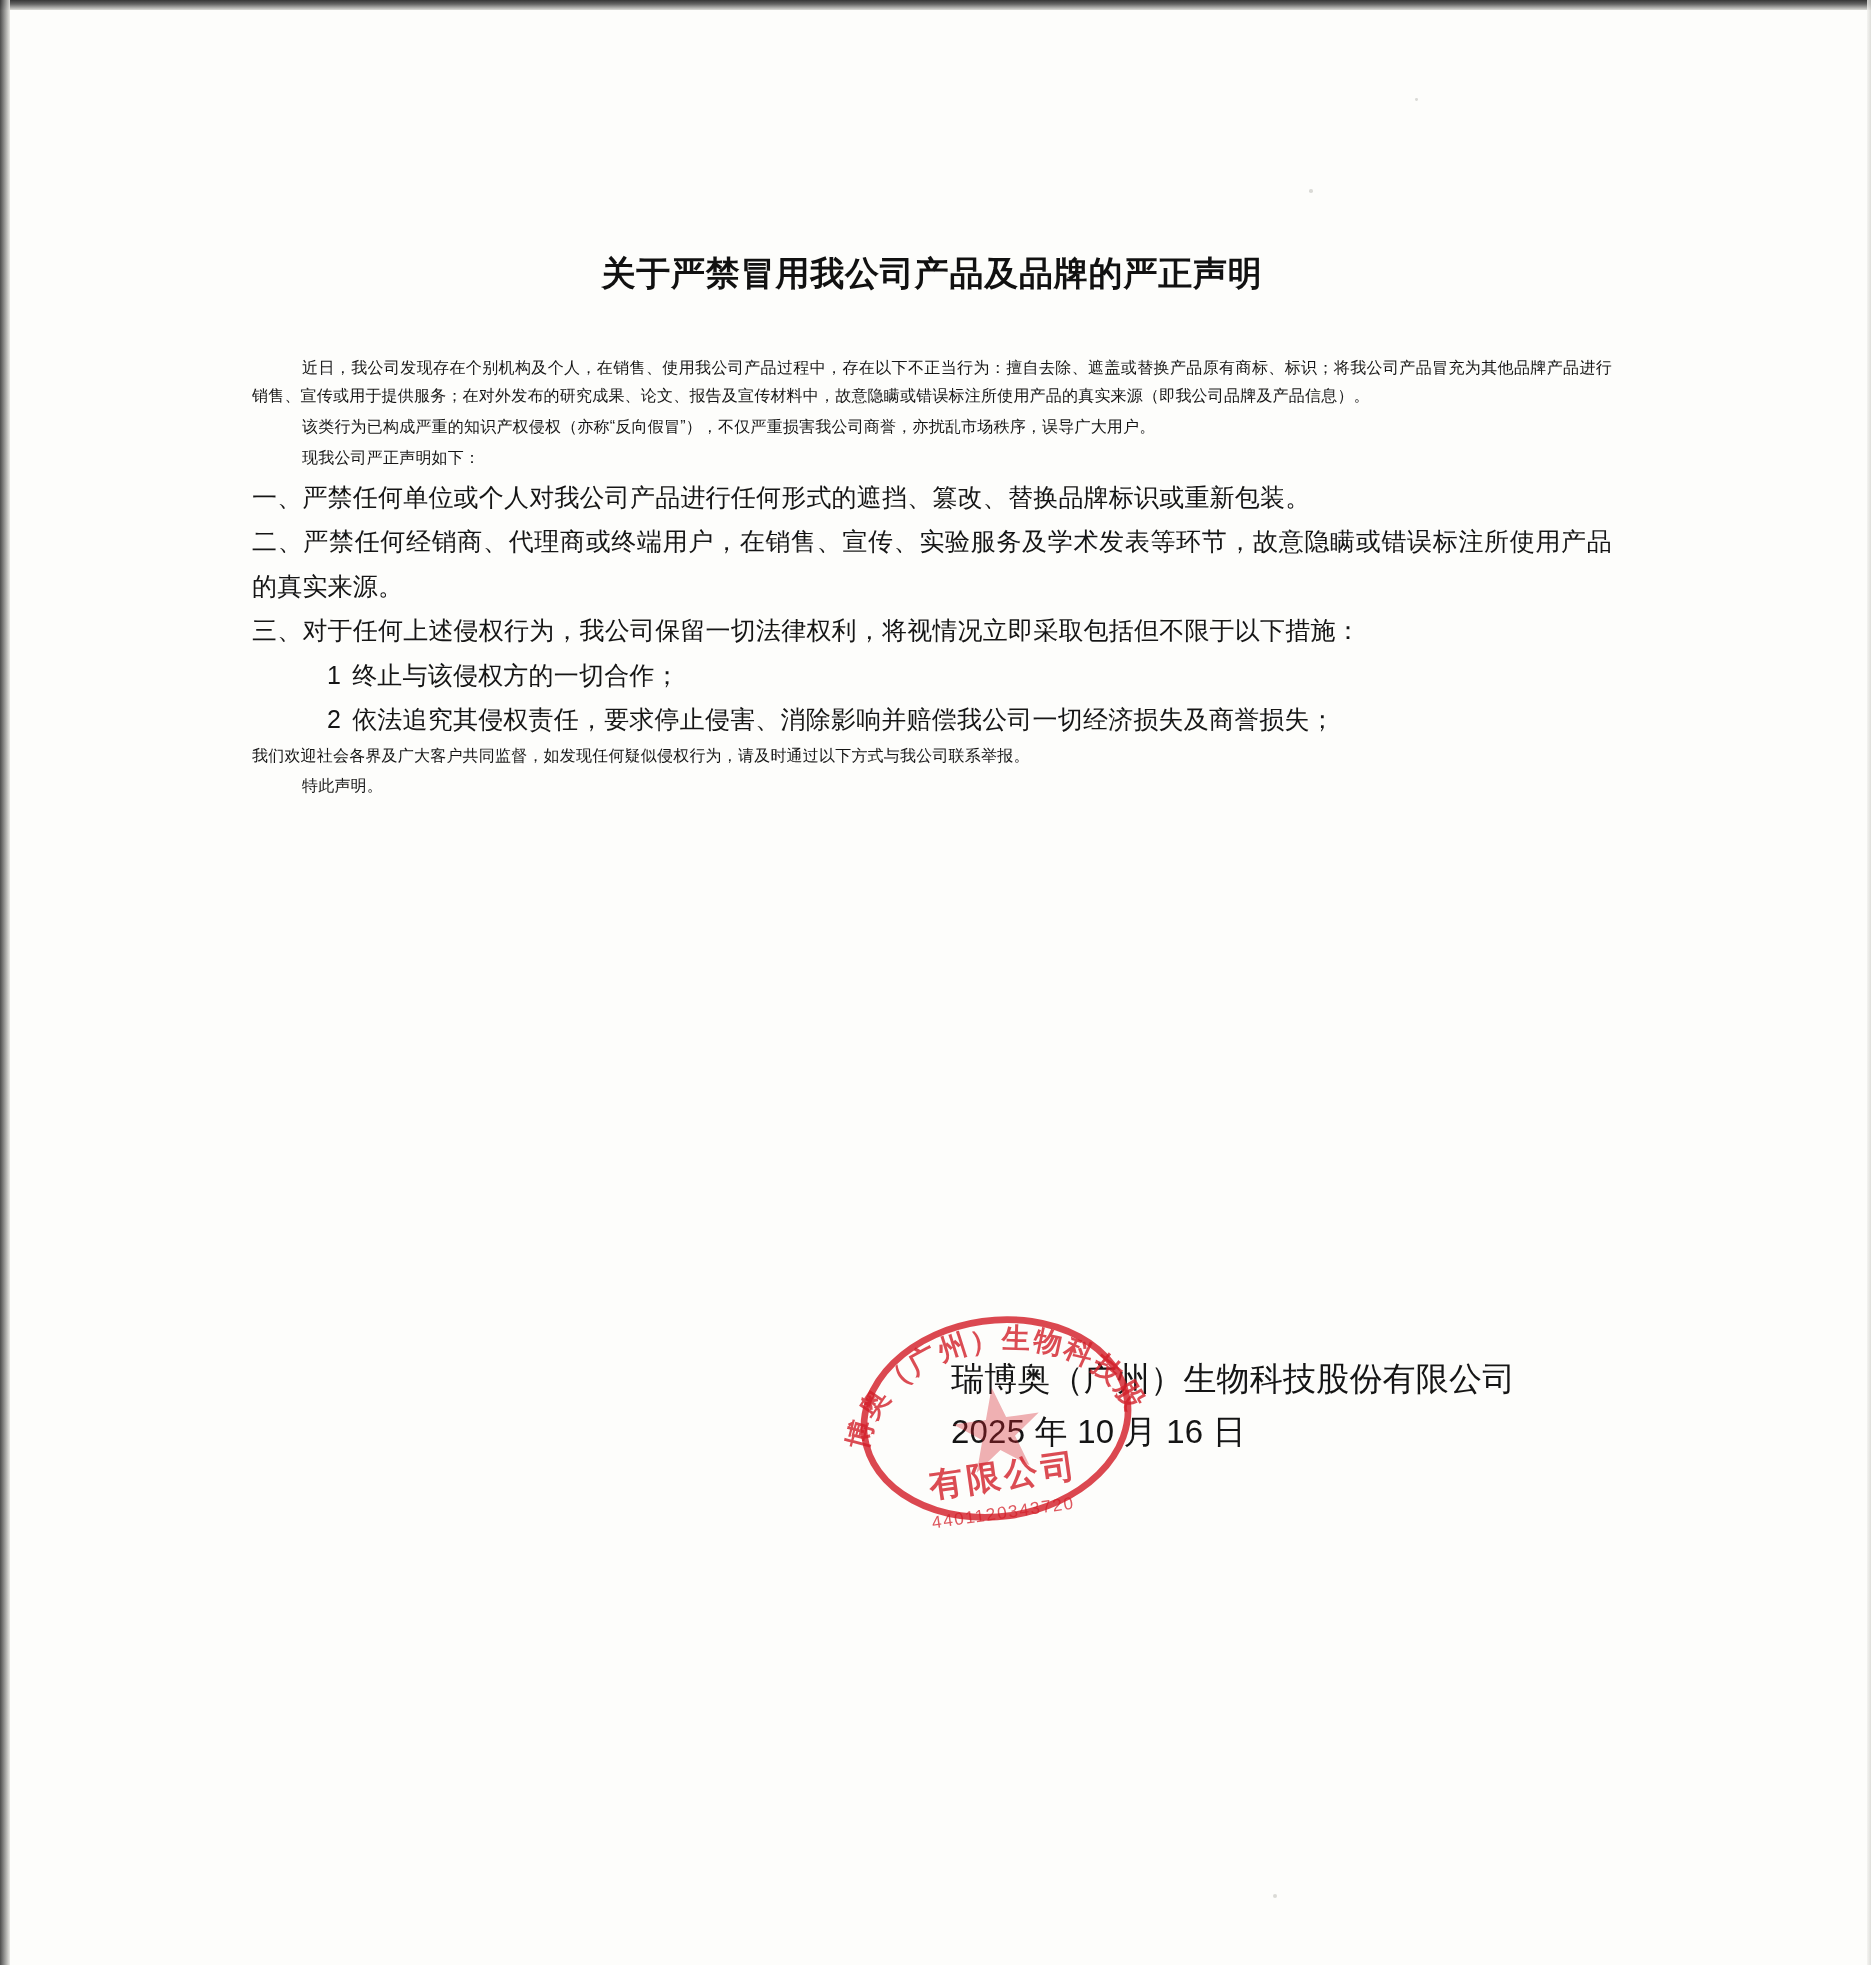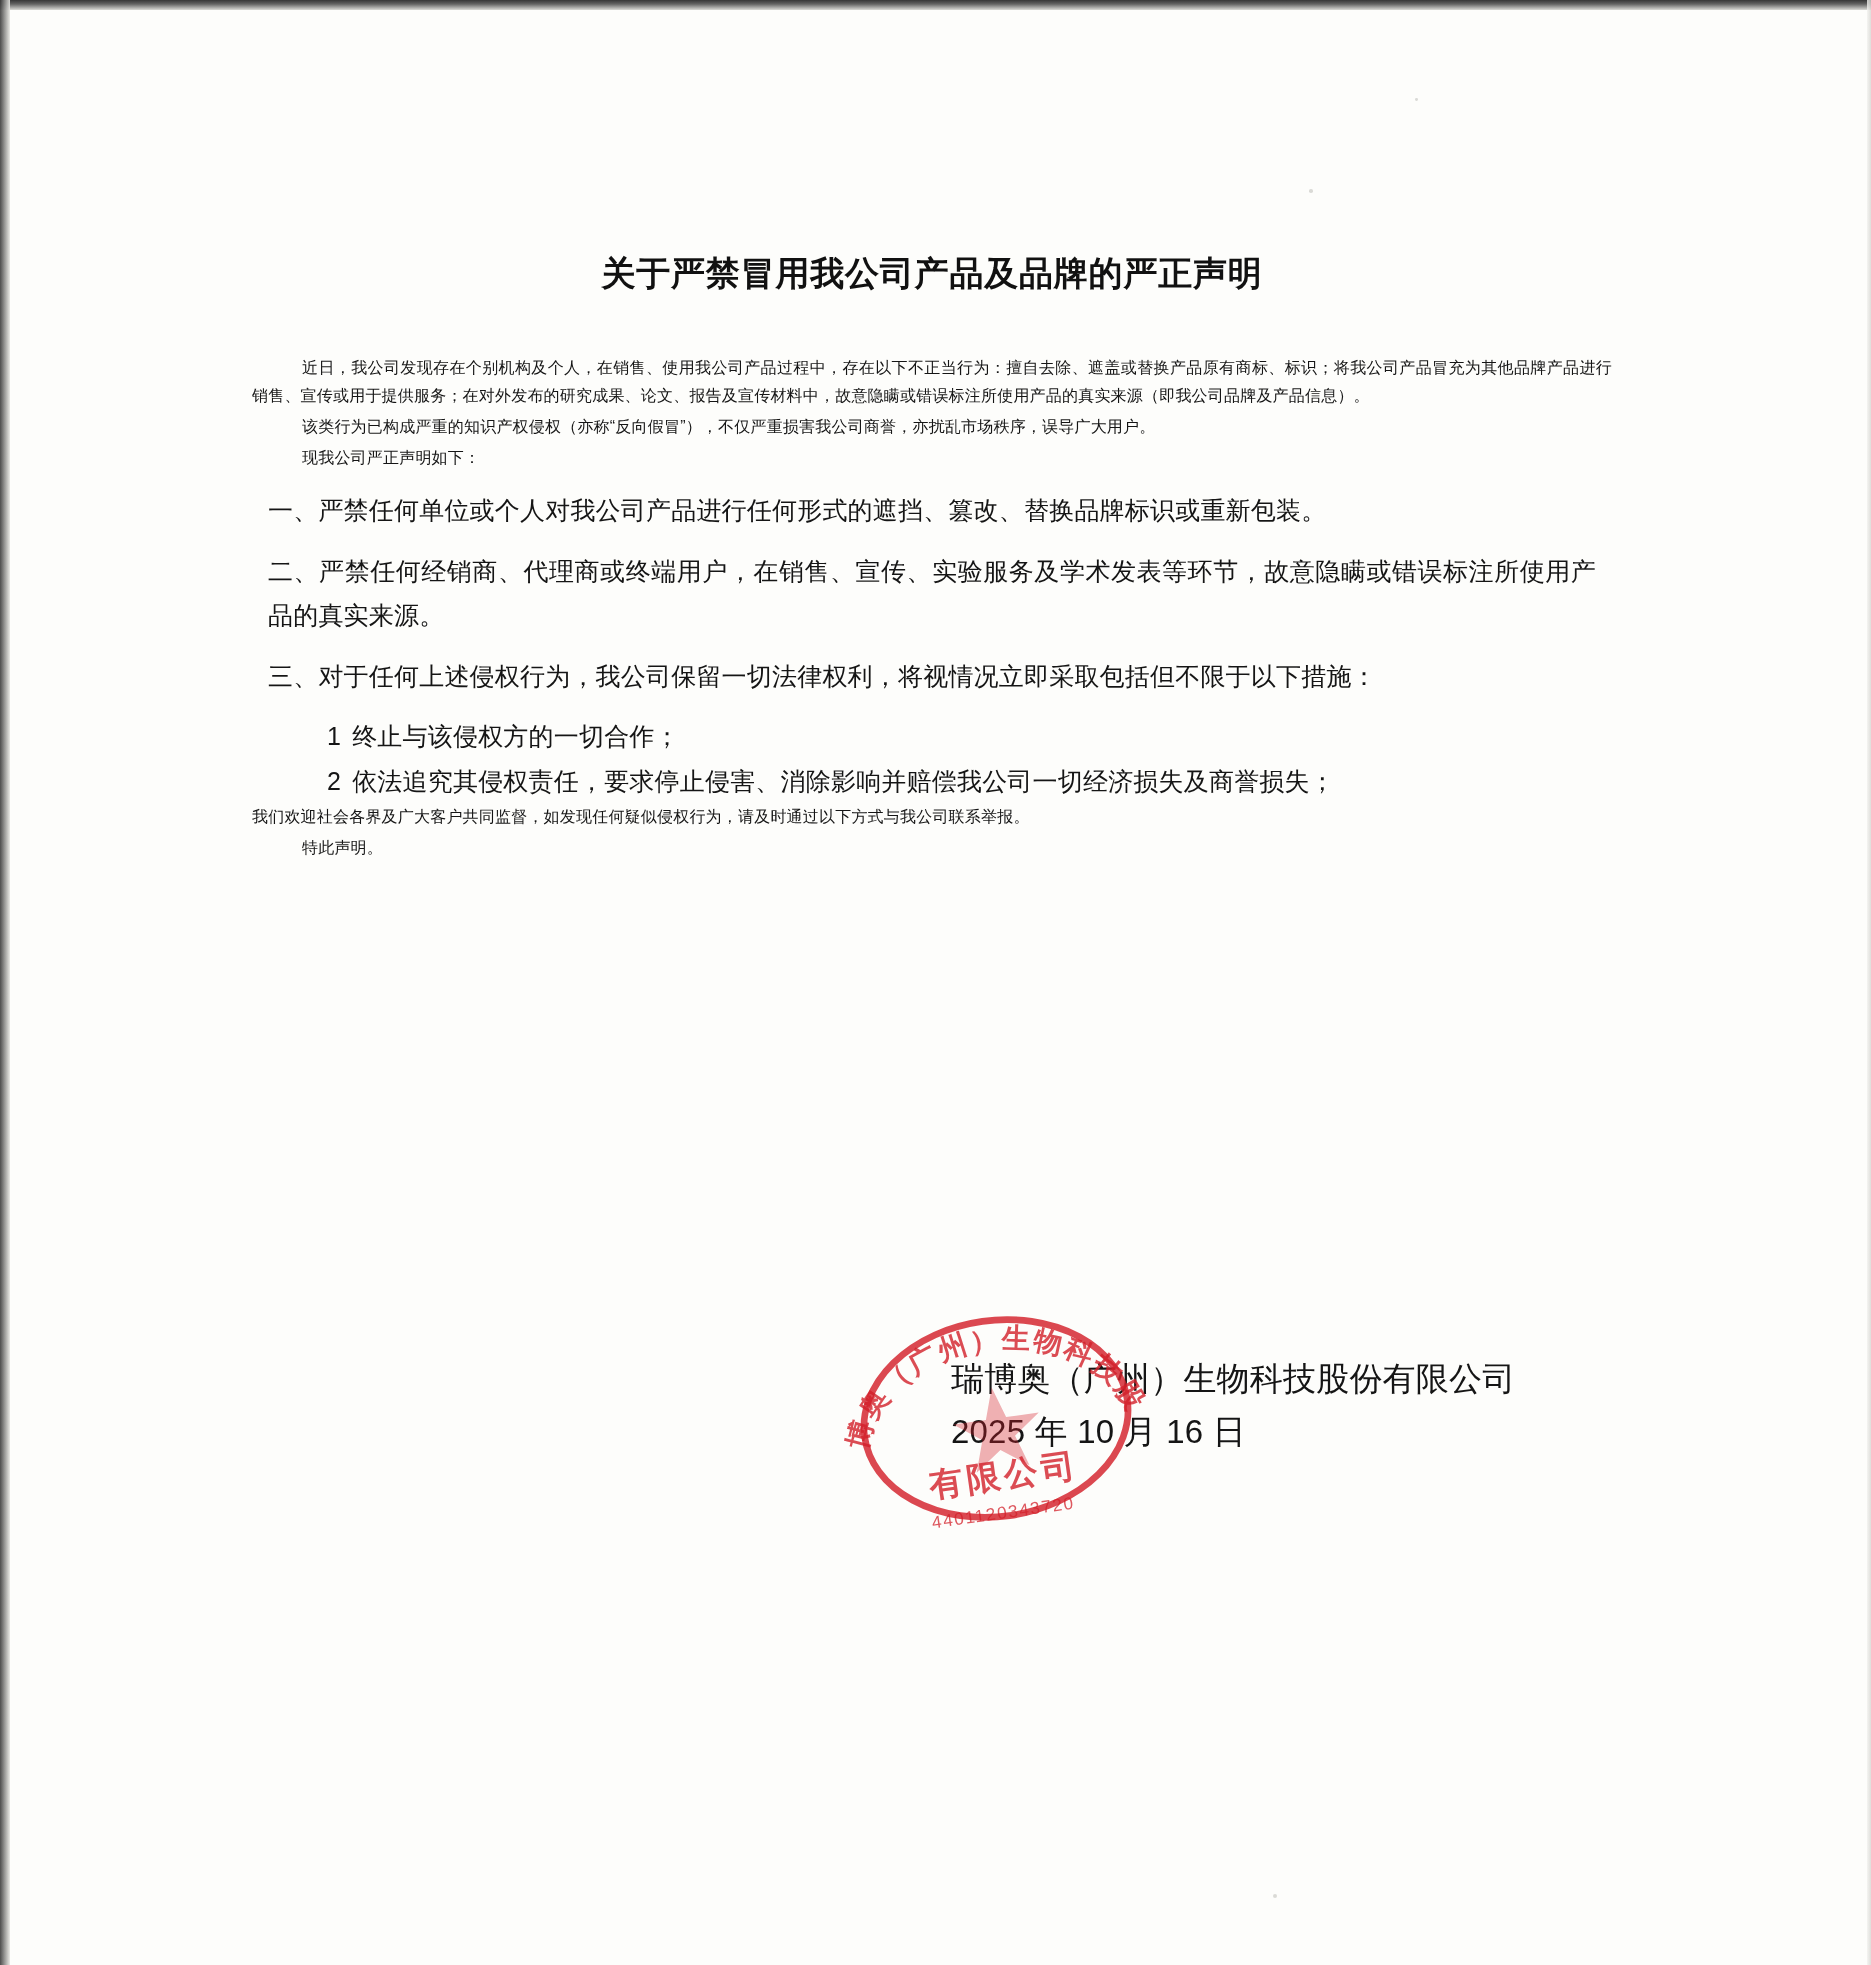--- a/index.html
+++ b/index.html
@@ -68,21 +68,21 @@
   .indent {
     text-indent: 50px;
   }
   .hang {
     padding-left: 0;
   }
   .numbered {
     font-size: 25px;
     line-height: 1.78;
     color: #151515;
-    margin: 16px;
+    margin: 0;
     letter-spacing: 0.2px;
     text-align: justify;
   }
   .sub-item {
     font-size: 25px;
     line-height: 1.78;
     color: #151515;
     margin: 0;
     padding-left: 75px;
     letter-spacing: 0.2px;

